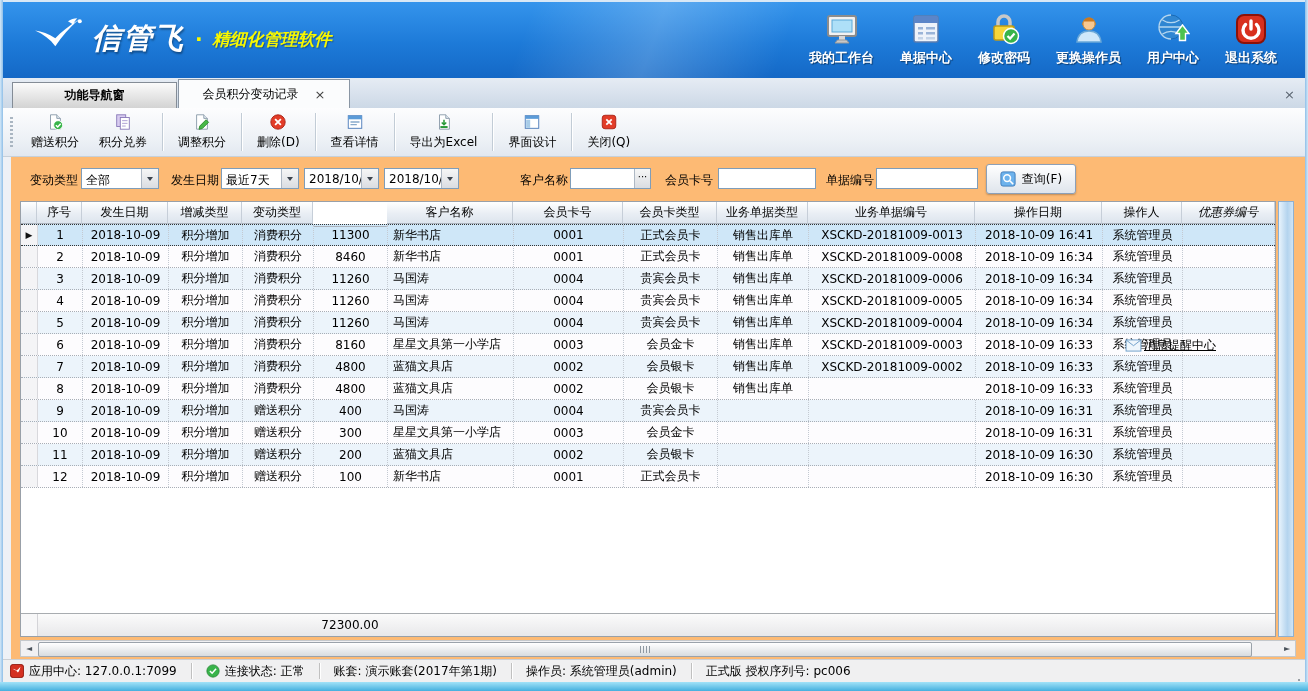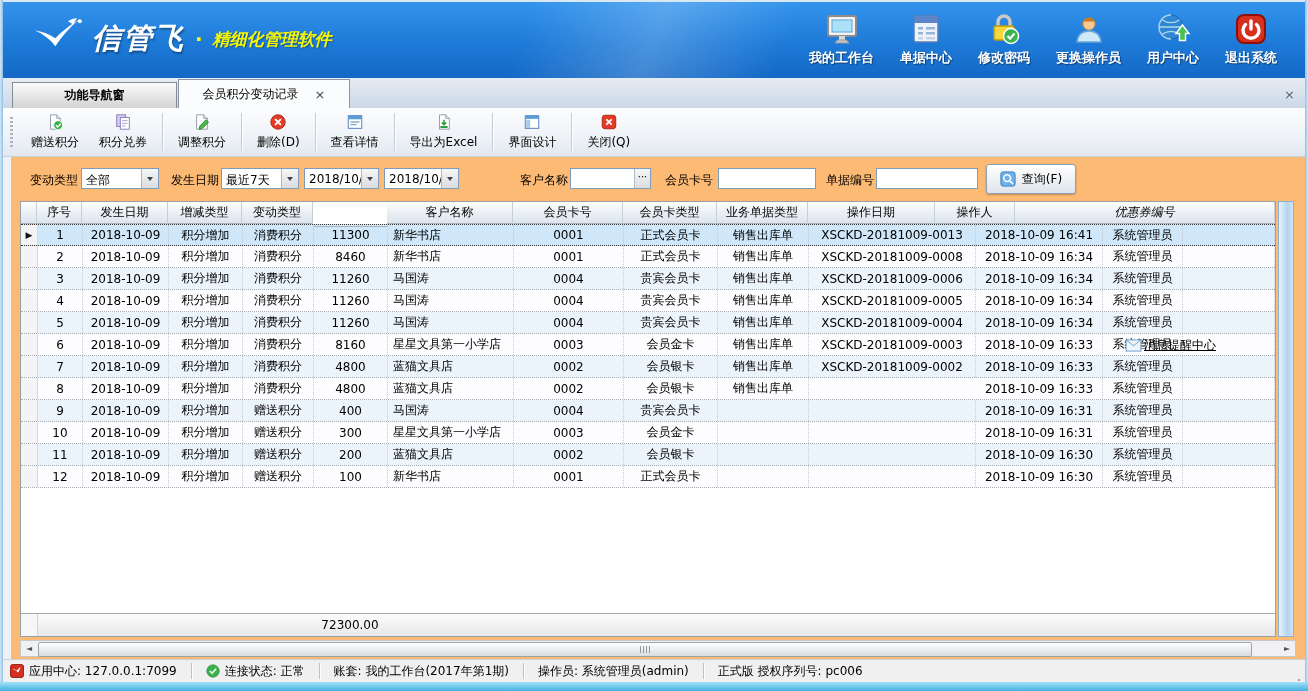--- a/index.html
+++ b/index.html
@@ -335,20 +335,21 @@
           <div class="gh" style="width: 16px;"></div>
           <div class="gh" style="width: 45px;">序号</div>
           <div class="gh" style="width: 86px;">发生日期</div>
           <div class="gh" style="width: 74px;">增减类型</div>
           <div class="gh" style="width: 71px;">变动类型</div>
           <div class="gh" style="width: 74px; margin-top: 24px;">增减积分</div>
           <div class="gh" style="width: 126px;">客户名称</div>
           <div class="gh" style="width: 110px;">会员卡号</div>
           <div class="gh" style="width: 94px;">会员卡类型</div>
           <div class="gh" style="width: 91px;">业务单据类型</div>
+          <div class="gh" style="width: 167px;">业务单据编号</div>
           <div class="gh" style="width: 127px;">操作日期</div>
           <div class="gh" style="width: 80px;">操作人</div>
           <div class="gh" style="width: 93px; flex: 1 1 0%; font-style: italic;">优惠券编号</div>
         </div>
       <div id="grid-body">
           <div class="grid-row sel">
             <div class="gsel" style="width: 16px;">▶</div>
             <div class="gc" style="width: 45px;">1</div>
             <div class="gc" style="width: 86px;">2018-10-09</div>
             <div class="gc" style="width: 74px;">积分增加</div>
@@ -568,21 +569,21 @@
         <span class="ico">
           <svg viewBox="0 0 16 16">
             <circle cx="8" cy="8" r="7" fill="#38b44a" stroke="#2a8a38"></circle>
             <path d="M4.5 8l2.5 2.5 4.5-5" fill="none" stroke="#fff" stroke-width="1.8"></path>
           </svg>
         </span>
         <span>连接状态: 正常</span>
       </div>
       <div class="sb-sep"></div>
       <div class="sb-item">
-        <span>账套: 我的工作台(2017年第1期)</span>
+        <span>账套: 演示账套(2017年第1期)</span>
       </div>
       <div class="sb-sep"></div>
       <div class="sb-item">
         <span>操作员: 系统管理员(admin)</span>
       </div>
       <div class="sb-sep"></div>
       <div class="sb-item">
         <span>正式版 授权序列号: pc006</span>
       </div>
     </div>

